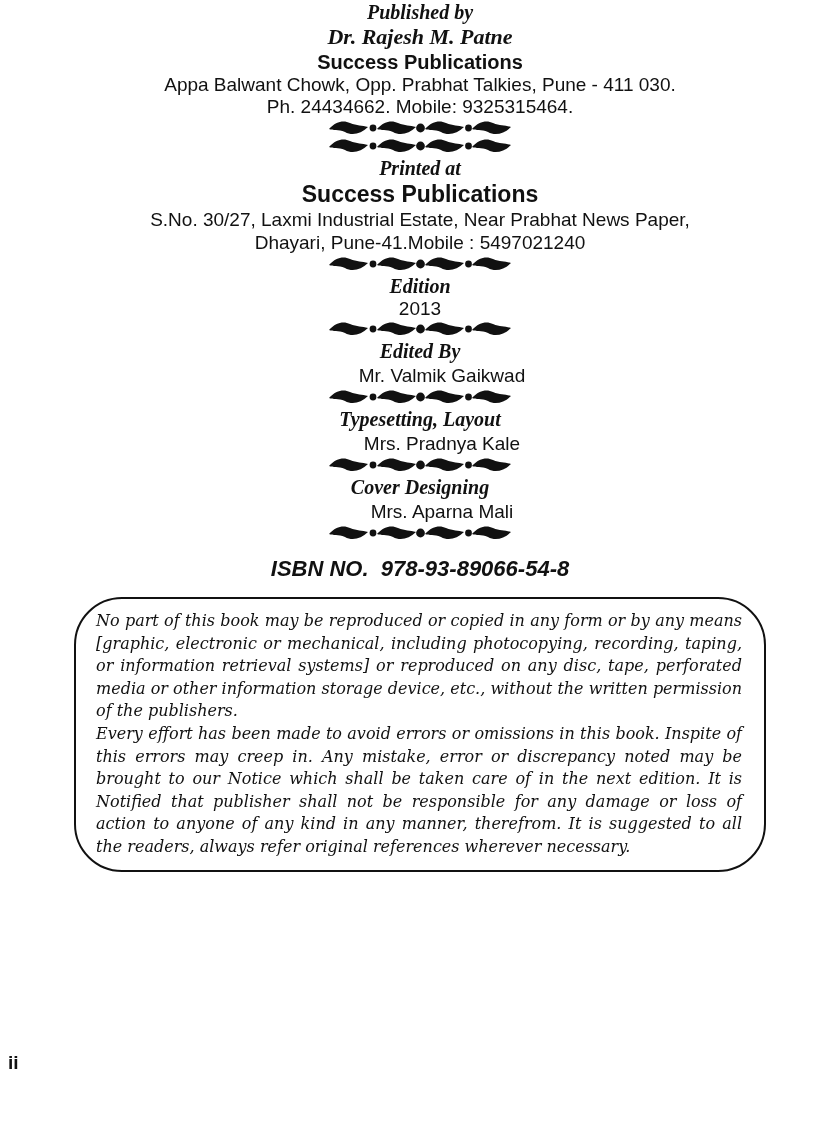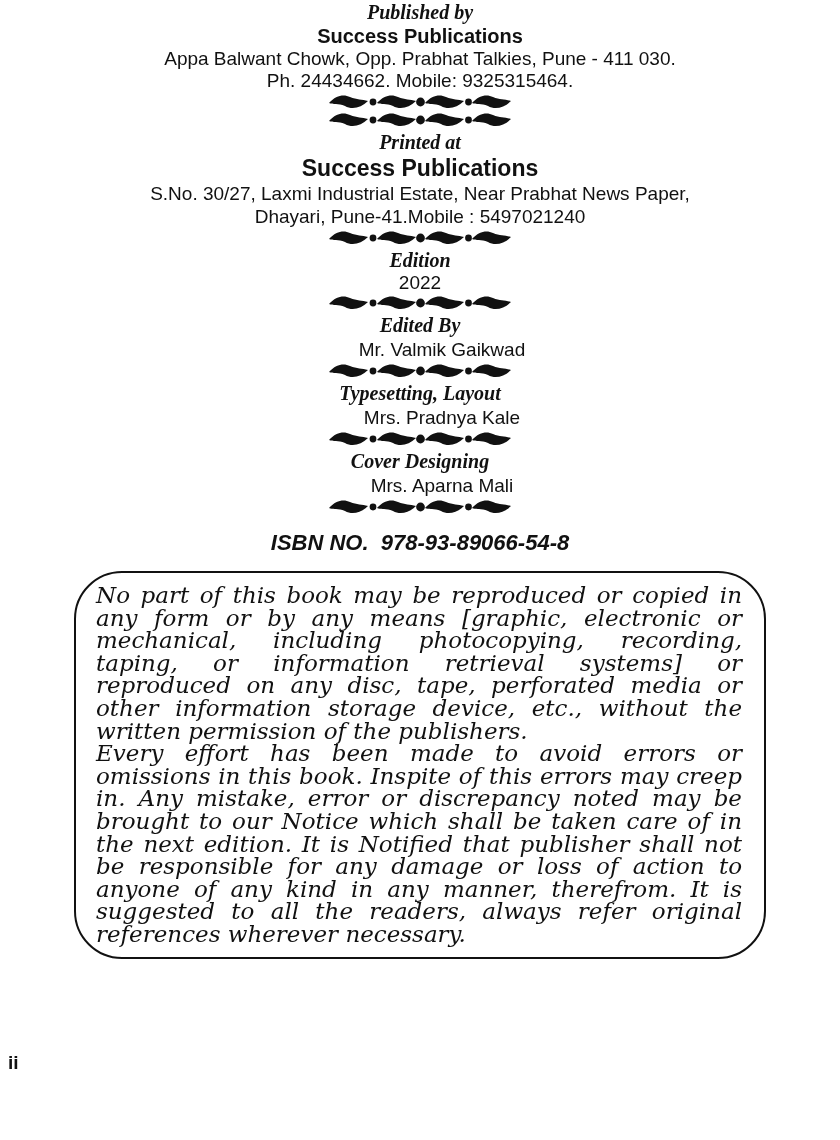--- a/index.html
+++ b/index.html
@@ -82,21 +82,21 @@
   .disclaimer-box {
     box-sizing: border-box;
     width: 692px;
     margin: 15px auto 16px;
     border: 2.5px solid #111111;
     border-radius: 48px;
     padding: 11px 22px 11px 20px;
     text-align: justify;
     font-family: "DejaVu Serif", "Liberation Serif", serif;
     font-style: italic;
-    font-size: 23px;
+    font-size: 16px;
     line-height: 22.6px;
   }
   .disclaimer-box p { margin: 0; }
 
   .page-number {
     position: absolute;
     bottom: 66px;
     left: 0;
     width: 100%;
     font-weight: bold;
@@ -105,20 +105,21 @@
   }
 </style>
 </head>
 <body>
 
 <div class="page">
   <div class="content">
 
     <div>
       <div class="heading-serif">Published by</div>
+      <div class="publisher-name">Dr. Rajesh M. Patne</div>
       <div class="company-bold">Success Publications</div>
       <div class="sans-line">Appa Balwant Chowk, Opp. Prabhat Talkies, Pune - 411 030.</div>
       <div class="sans-line">Ph. 24434662. Mobile: 9325315464.</div>
     </div>
 
     <div class="ornament">
   <svg width="182" height="16" viewBox="0 0 182 16" xmlns="http://www.w3.org/2000/svg" aria-hidden="true">
     <g fill="#111111">
       <path d="M0 9 C7 1 15 0 21 3 C28 6 33 5 39 7 C32 14 23 16 16 12 C9 9 4 11 0 9 Z"></path>
       <circle cx="44" cy="8" r="3.4"></circle>
@@ -162,21 +163,21 @@
       <circle cx="91.5" cy="8" r="4.4"></circle>
       <path d="M96 9 C103 1 111 0 117 3 C124 6 129 5 135 7 C128 14 119 16 112 12 C105 9 100 11 96 9 Z"></path>
       <circle cx="139.5" cy="8" r="3.4"></circle>
       <path d="M143 9 C150 1 158 0 164 3 C171 6 176 5 182 7 C175 14 166 16 159 12 C152 9 147 11 143 9 Z"></path>
     </g>
   </svg>
 </div>
 
     <div>
       <div class="heading-serif">Edition</div>
-      <div class="edition-value">2022</div>
+      <div class="edition-value">2013</div>
     </div>
 
     <div class="ornament">
   <svg width="182" height="16" viewBox="0 0 182 16" xmlns="http://www.w3.org/2000/svg" aria-hidden="true">
     <g fill="#111111">
       <path d="M0 9 C7 1 15 0 21 3 C28 6 33 5 39 7 C32 14 23 16 16 12 C9 9 4 11 0 9 Z"></path>
       <circle cx="44" cy="8" r="3.4"></circle>
       <path d="M48 9 C55 1 63 0 69 3 C76 6 81 5 87 7 C80 14 71 16 64 12 C57 9 52 11 48 9 Z"></path>
       <circle cx="91.5" cy="8" r="4.4"></circle>
       <path d="M96 9 C103 1 111 0 117 3 C124 6 129 5 135 7 C128 14 119 16 112 12 C105 9 100 11 96 9 Z"></path>

